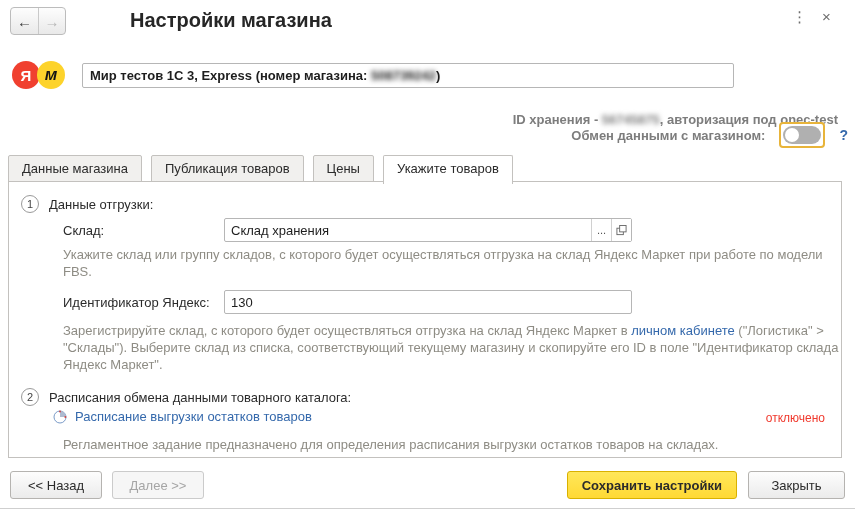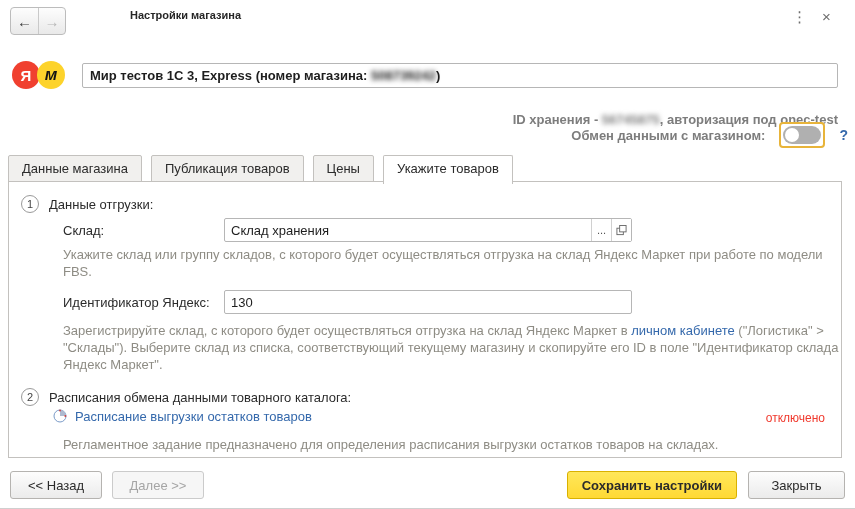--- a/index.html
+++ b/index.html
@@ -5,31 +5,31 @@
   html,body{margin:0;padding:0;background:#fff;}
   .win{
     position:relative;width:855px;height:509px;background:#fff;overflow:hidden;
     font-family:"Liberation Sans",sans-serif;font-size:13px;color:#2b2b2b;
     border-bottom:1px solid #cfcfcf;box-sizing:border-box;
   }
   
   .nav-group{position:absolute;left:10px;top:7px;display:flex;border:1px solid #bcbcbc;border-radius:4px;overflow:hidden;background:linear-gradient(#fdfdfd,#e9e9e9);}
   .nav-btn{width:27px;height:26px;display:flex;align-items:center;justify-content:center;background:transparent;border:none;font-size:15px;color:#3c3c3c;cursor:pointer;font-family:inherit;padding:0;}
   .nav-btn.fwd{border-left:1px solid #c9c9c9;color:#b7b7b7;}
-  .title{position:absolute;left:130px;top:9px;margin:0;font-size:11px;font-weight:bold;color:#262626;}
+  .title{position:absolute;left:130px;top:9px;margin:0;font-size:20px;font-weight:bold;color:#262626;}
   .icon-btn{position:absolute;top:8px;background:none;border:none;cursor:pointer;color:#6e6e6e;font-family:inherit;padding:0;}
   .more-btn{left:792px;font-size:15px;letter-spacing:1px;}
   .close-btn{left:822px;font-size:15px;}
   
   .logo{position:absolute;left:12px;top:61px;width:58px;height:28px;}
   .logo .c{position:absolute;width:28px;height:28px;border-radius:50%;display:flex;align-items:center;justify-content:center;font-weight:bold;}
   .logo .ya{left:0;background:#f0402f;color:#fff;font-size:15px;z-index:1;}
   .logo .mk{left:25px;background:#fdd32b;color:#141414;font-style:italic;font-size:17px;z-index:2;}
   .store-field{
-    position:absolute;left:82px;top:63px;width:756px;height:25px;box-sizing:border-box;
+    position:absolute;left:82px;top:63px;width:652px;height:25px;box-sizing:border-box;
     border:1px solid #b6b6b6;border-radius:2px;background:#fff;
     display:flex;align-items:center;padding:0 7px;font-weight:bold;color:#1e1e1e;cursor:text;white-space:pre;
   }
   .blur{filter:blur(2.6px);user-select:none;}
   .campaign{position:absolute;top:97px;right:17px;font-weight:bold;color:#7d7d7d;white-space:pre;}
   .exchange-row{position:absolute;top:122px;right:7px;height:26px;display:flex;align-items:center;gap:14px;}
   .exchange-label{font-weight:bold;color:#7d7d7d;}
   .toggle-focus{border:2px solid #e8b43a;border-radius:4px;padding:2px;display:flex;}
   .toggle{width:38px;height:18px;border-radius:9px;background:#b0b0b0;position:relative;cursor:pointer;}
   .toggle .knob{position:absolute;left:2px;top:2px;width:14px;height:14px;border-radius:50%;background:#fff;}
@@ -42,21 +42,21 @@
   .panel{position:absolute;left:8px;top:181px;width:834px;height:277px;border:1px solid #c3c1be;background:#fff;box-sizing:border-box;}
   .sec-head{position:absolute;display:flex;align-items:center;gap:10px;}
   .num-circle{width:16px;height:16px;border:1px solid #9a9a9a;border-radius:50%;text-align:center;line-height:16px;font-size:11px;color:#444;flex:0 0 auto;}
   .lbl{color:#2b2b2b;}
   .field-group{display:flex;border:1px solid #b6b6b6;border-radius:2px;width:408px;height:24px;box-sizing:border-box;background:#fff;align-items:stretch;}
   .field-input{flex:1;border:none;outline:none;padding:0 6px;font-family:inherit;font-size:13px;color:#1e1e1e;background:transparent;min-width:0;}
   .field-btn{width:20px;display:flex;align-items:center;justify-content:center;border:none;border-left:1px solid #d0d0d0;color:#555;cursor:pointer;background:#fff;font-size:11px;padding:0;font-family:inherit;}
   .hint{position:absolute;color:#8e8c84;line-height:17px;width:778px;}
   .link{color:#3569ac;cursor:pointer;}
   .row-w{position:absolute;display:flex;align-items:center;}
-  .job-row{position:absolute;display:flex;align-items:flex-start;gap:8px;}
+  .job-row{position:absolute;display:flex;align-items:center;gap:8px;}
   .status{position:absolute;color:#f0392d;font-size:12px;}
   .clock{width:14px;height:14px;display:block;}
   
   .btn{position:absolute;top:471px;height:28px;padding:0 14px;border:1px solid #b5b3b0;border-radius:3px;background:linear-gradient(#fdfdfd,#ebebeb);font-family:inherit;font-size:13px;color:#2b2b2b;cursor:pointer;box-sizing:border-box;}
   .btn-back{left:10px;width:92px;}
   .btn-next{left:112px;width:92px;color:#a5a5a5;border-color:#cbcbcb;background:#f6f6f6;cursor:default;}
   .btn-save{right:118px;font-weight:bold;background:linear-gradient(#ffe75a,#ffd935);border:1px solid #d9b100;}
   .btn-close{right:10px;width:97px;}
 </style>
 </head>

